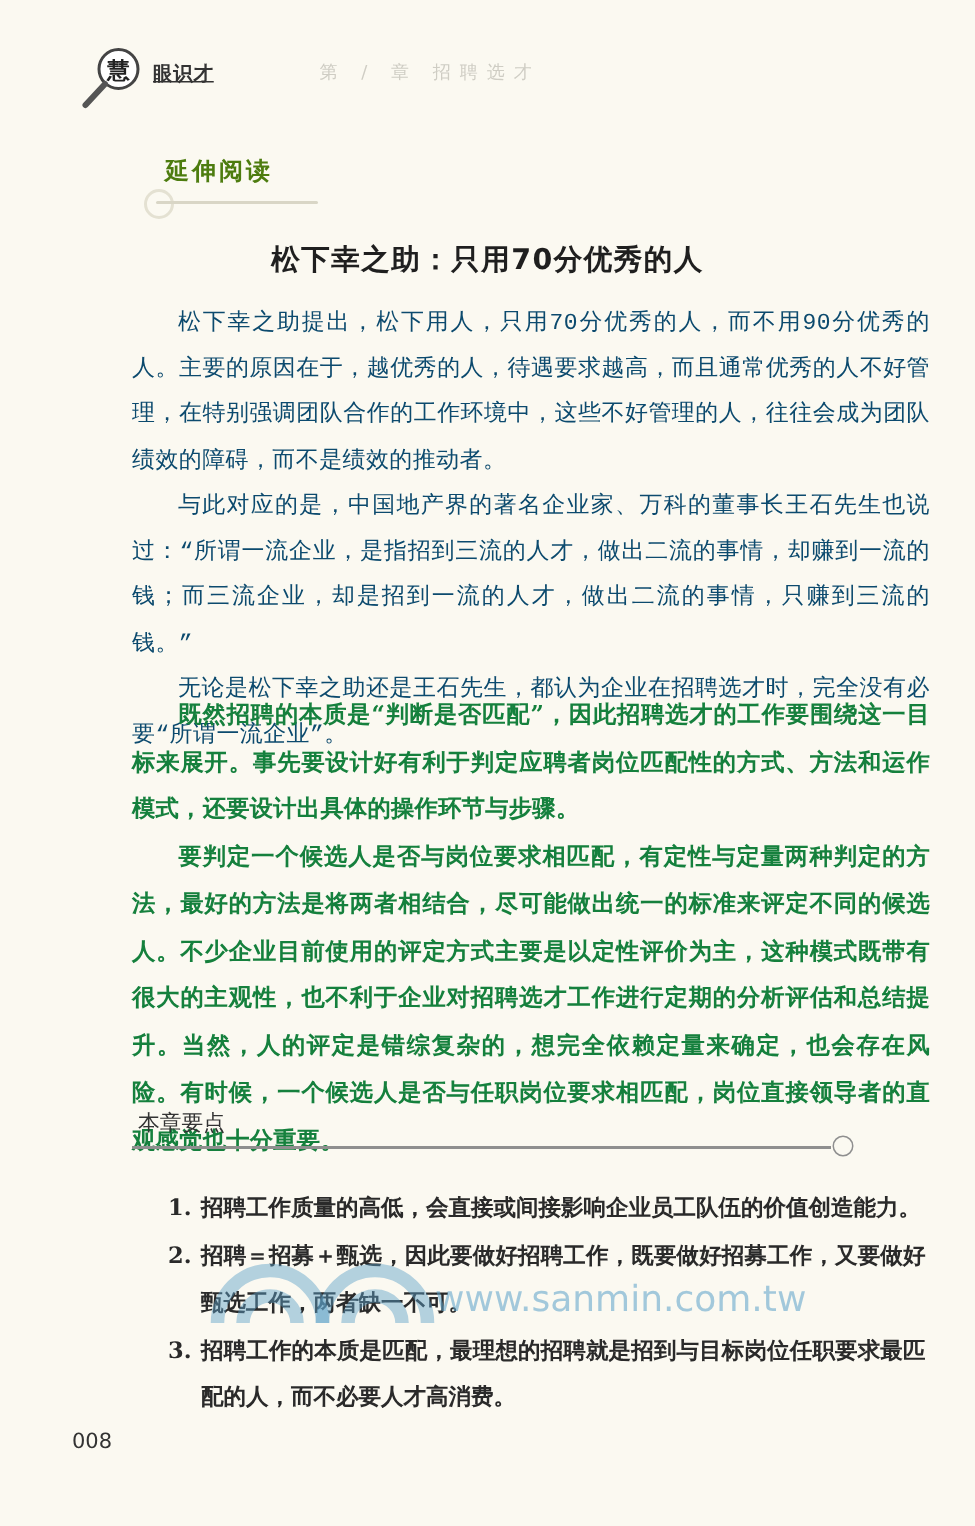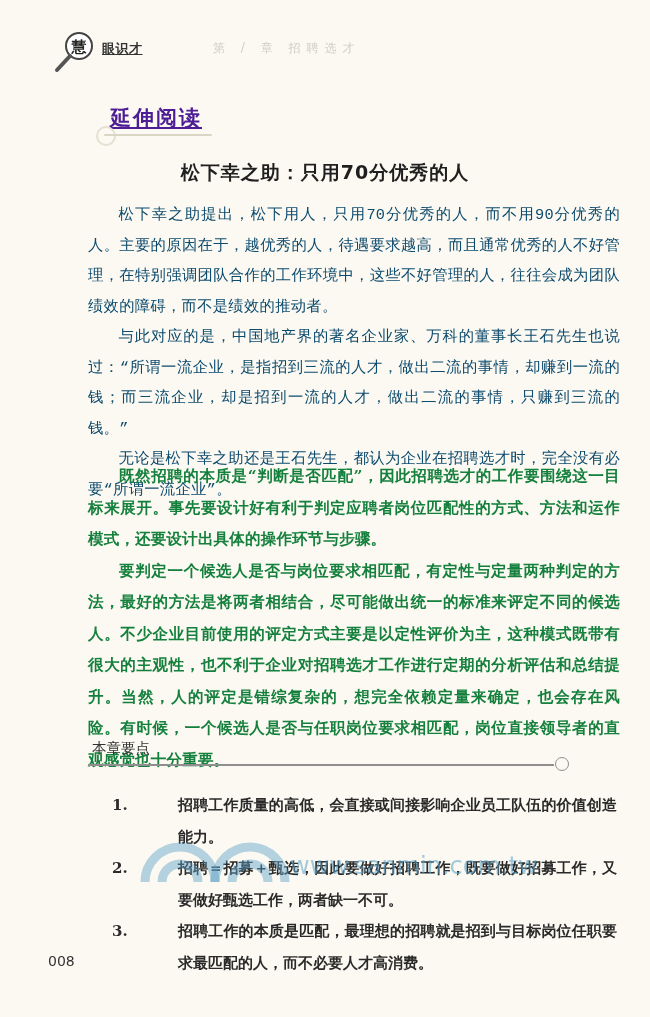--- a/index.html
+++ b/index.html
@@ -13,21 +13,21 @@
   .page { position:absolute; left:0; top:0; width:650px; height:1017px; }
 
   
   .header { position:absolute; left:52px; top:30px; height:40px; }
   .header-logo { position:absolute; left:0; top:0; width:60px; height:45px; }
   .header-title { position:absolute; left:50px; top:10px; font-size:13px; font-weight:bold; color:#333; letter-spacing:0.5px; white-space:nowrap;text-decoration:underline; }
   .bleed { position:absolute; left:180px; top:40px; font-size:12px; color:#cfcdc4; letter-spacing:6px; white-space:nowrap;margin-left:33px; }
 
   
   .tag { position:absolute; left:96px; top:104px; width:170px; height:36px; }
-  .tag-label { position:absolute; left:14px; top:0; font-size:21px; font-weight:bold; color:#4c1d95; font-family:"DejaVu Sans", sans-serif; letter-spacing:2px;text-decoration:underline; }
+  .tag-label { position:absolute; left:14px; top:0; font-size:16px; font-weight:bold; color:#4d7c0f; font-family:"DejaVu Sans", sans-serif; letter-spacing:2px; }
   .tag-line { position:absolute; left:8px; top:30px; width:108px; height:2px; background:#d9d6c6; border-radius:1px;}
   .tag-circle { position:absolute; left:0; top:22px; width:16px; height:16px; border:2px solid #e4e1d2; border-radius:50%; background:transparent; }
 
   .article-title {
     position:absolute; left:0; width:650px; top:160px;
     text-align:center; font-size:19px; font-weight:bold; color:#1f1f1f;
     font-family:"DejaVu Sans", sans-serif; letter-spacing:1px;
   }
 
   .body-text {
@@ -42,21 +42,21 @@
   .summary-heading {
     position:absolute; left:92px; top:739px;
     font-size:14.5px; color:#333;
   }
   .summary-rule { position:absolute; left:88px; top:764px; width:466px; height:1.5px; background:#8f8f8f; }
   .summary-circle { position:absolute; left:555px; top:757px; width:12px; height:12px; border:1.5px solid #8f8f8f; border-radius:50%; background:#fbf9f1; }
 
   .summary-list { position:absolute; left:112px; top:790px; width:505px; font-size:15px; line-height:31.5px; font-weight:bold; color:#2a2a2a; }
   .summary-item { display:flex; }
   .summary-num { flex:0 0 22px; }
-  .summary-text { flex:1; text-align:justify;margin-left:44px; }
+  .summary-text { flex:1; text-align:justify; }
 
   
   .watermark { position:absolute; left:140px; top:822px; width:460px; height:60px; pointer-events:none; }
   .wm-arcs { position:absolute; left:0; top:0; }
   .wm-cn { position:absolute; left:152px; top:-8px; font-size:40px; color:rgba(90,160,200,0.35); font-family:"DejaVu Sans", sans-serif; letter-spacing:4px; white-space:nowrap; }
   .wm-url { position:absolute; left:150px; top:30px; font-size:24px; color:rgba(90,160,200,0.55); font-family:"DejaVu Sans", sans-serif; white-space:nowrap; }
 
   .page-number { position:absolute; left:48px; top:953px; font-size:14px; color:#333; font-family:"DejaVu Sans", sans-serif; }
 </style>
 </head>

